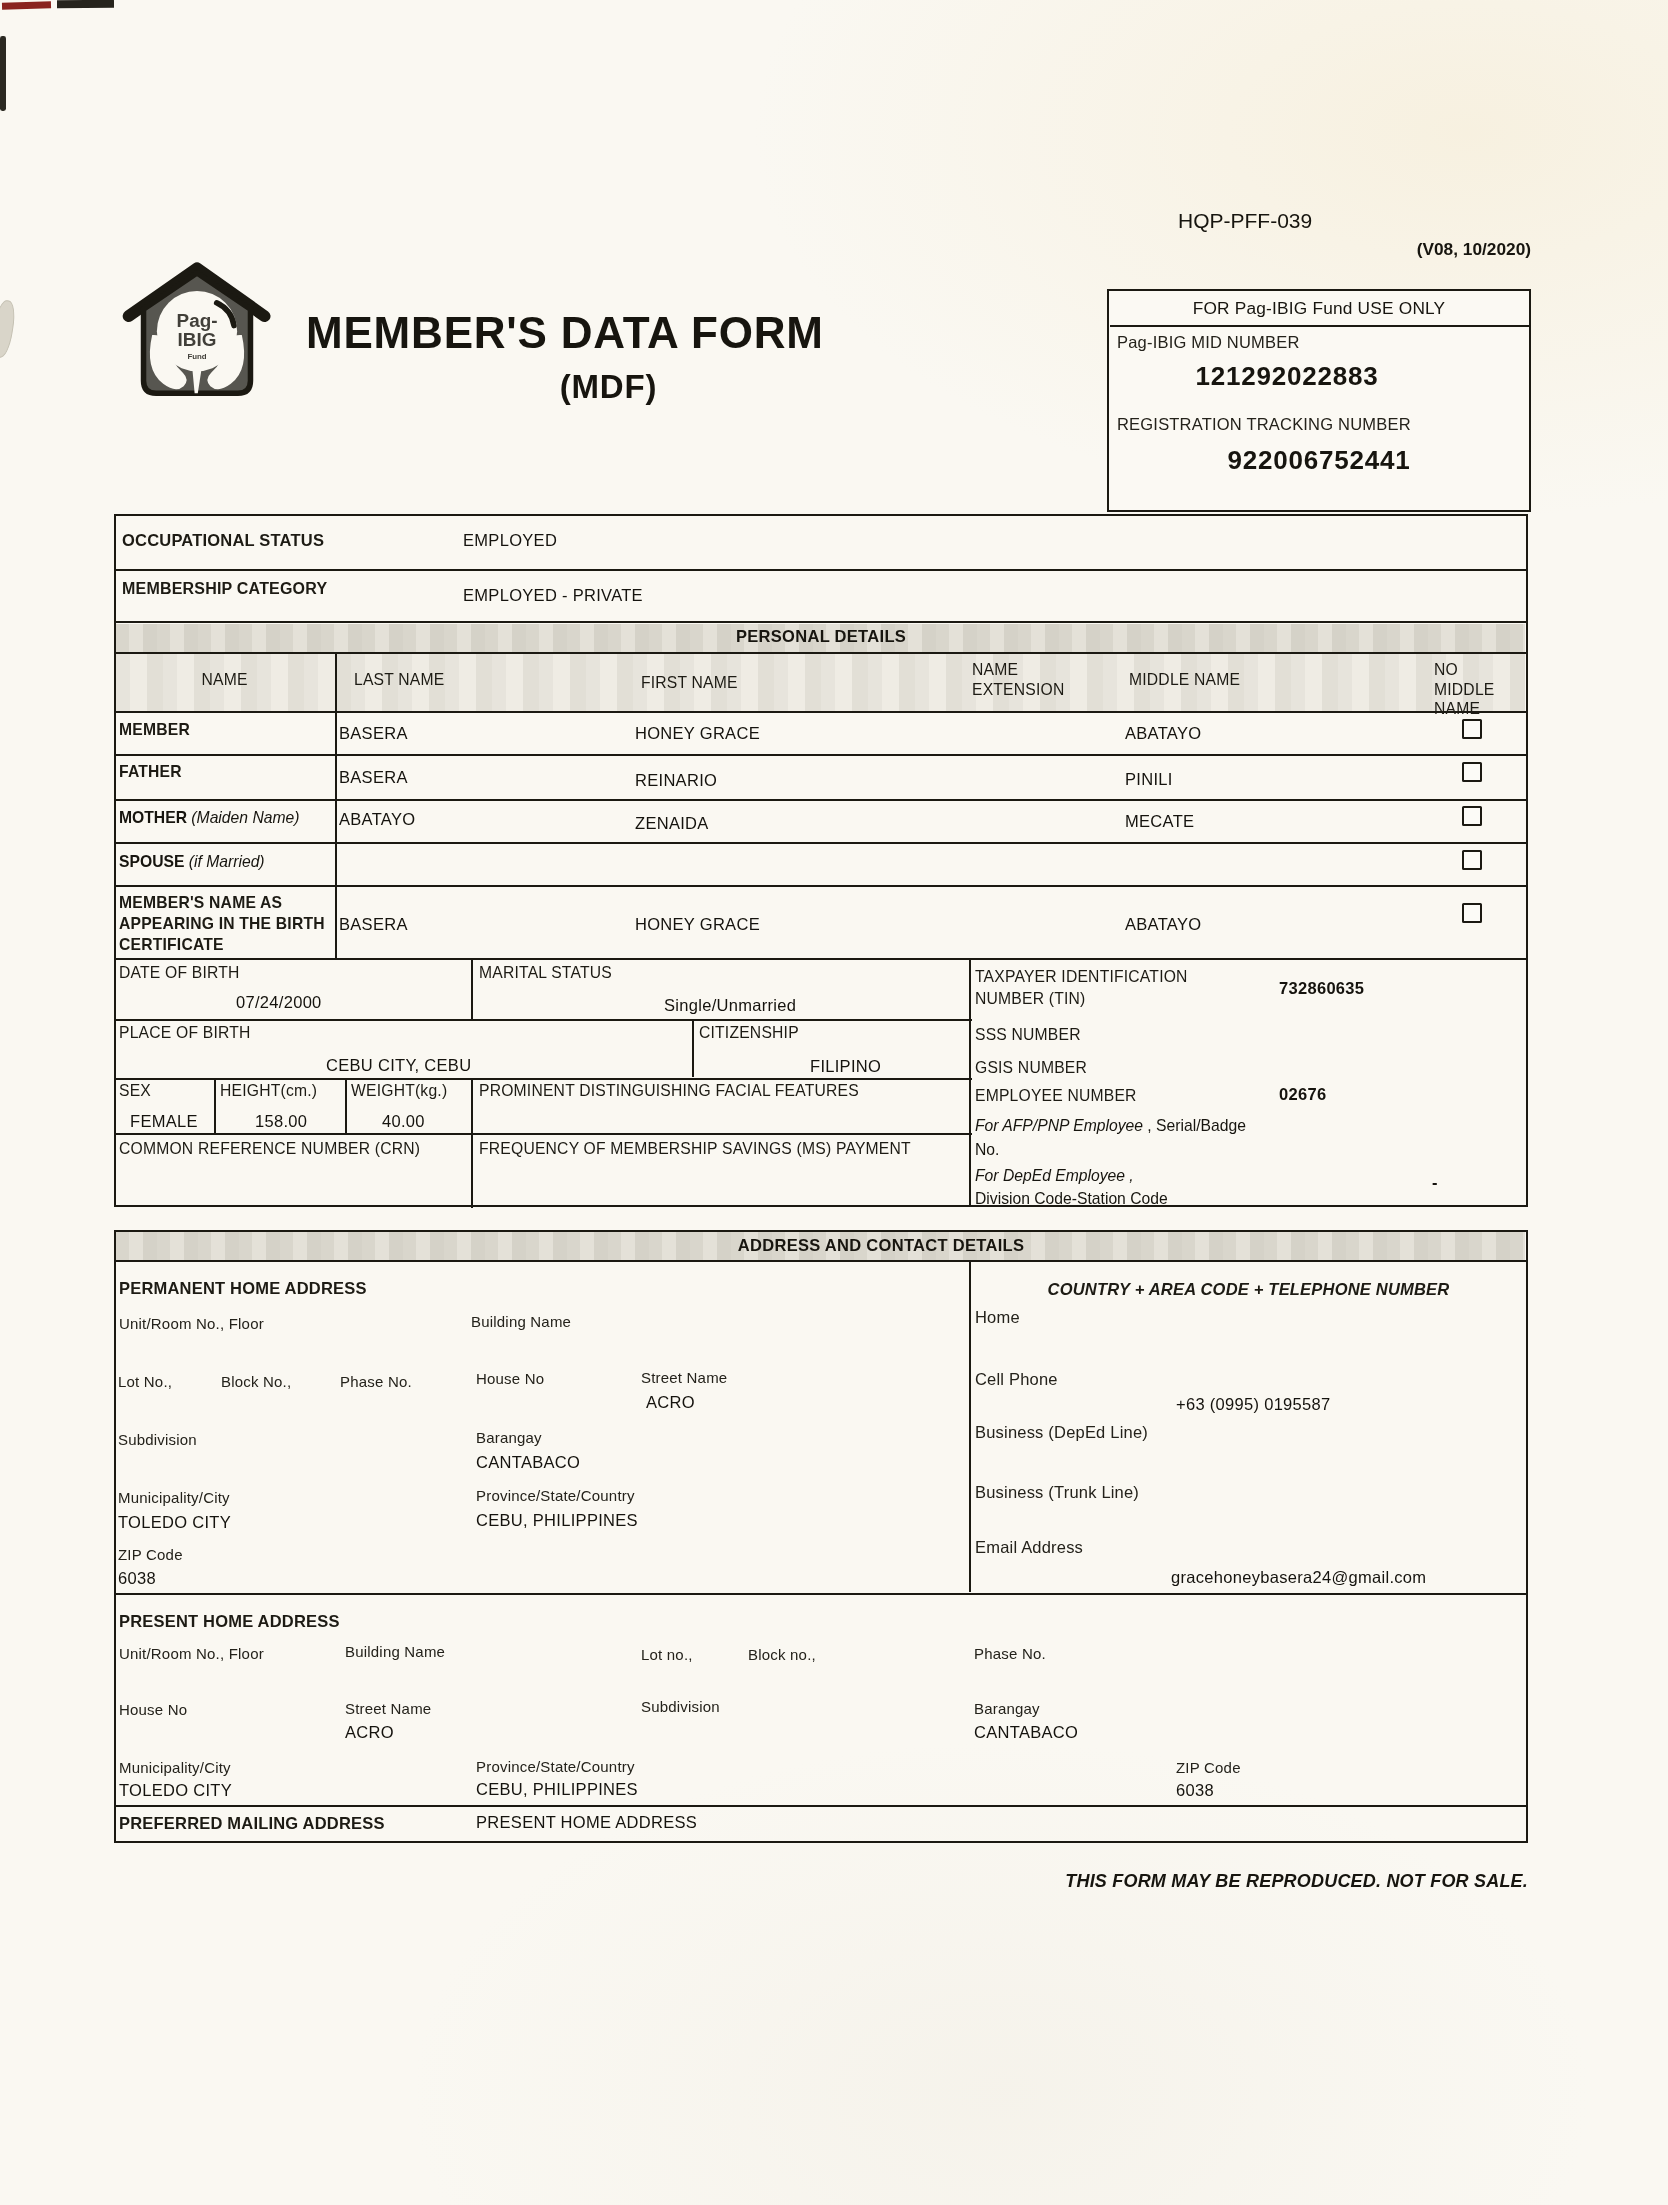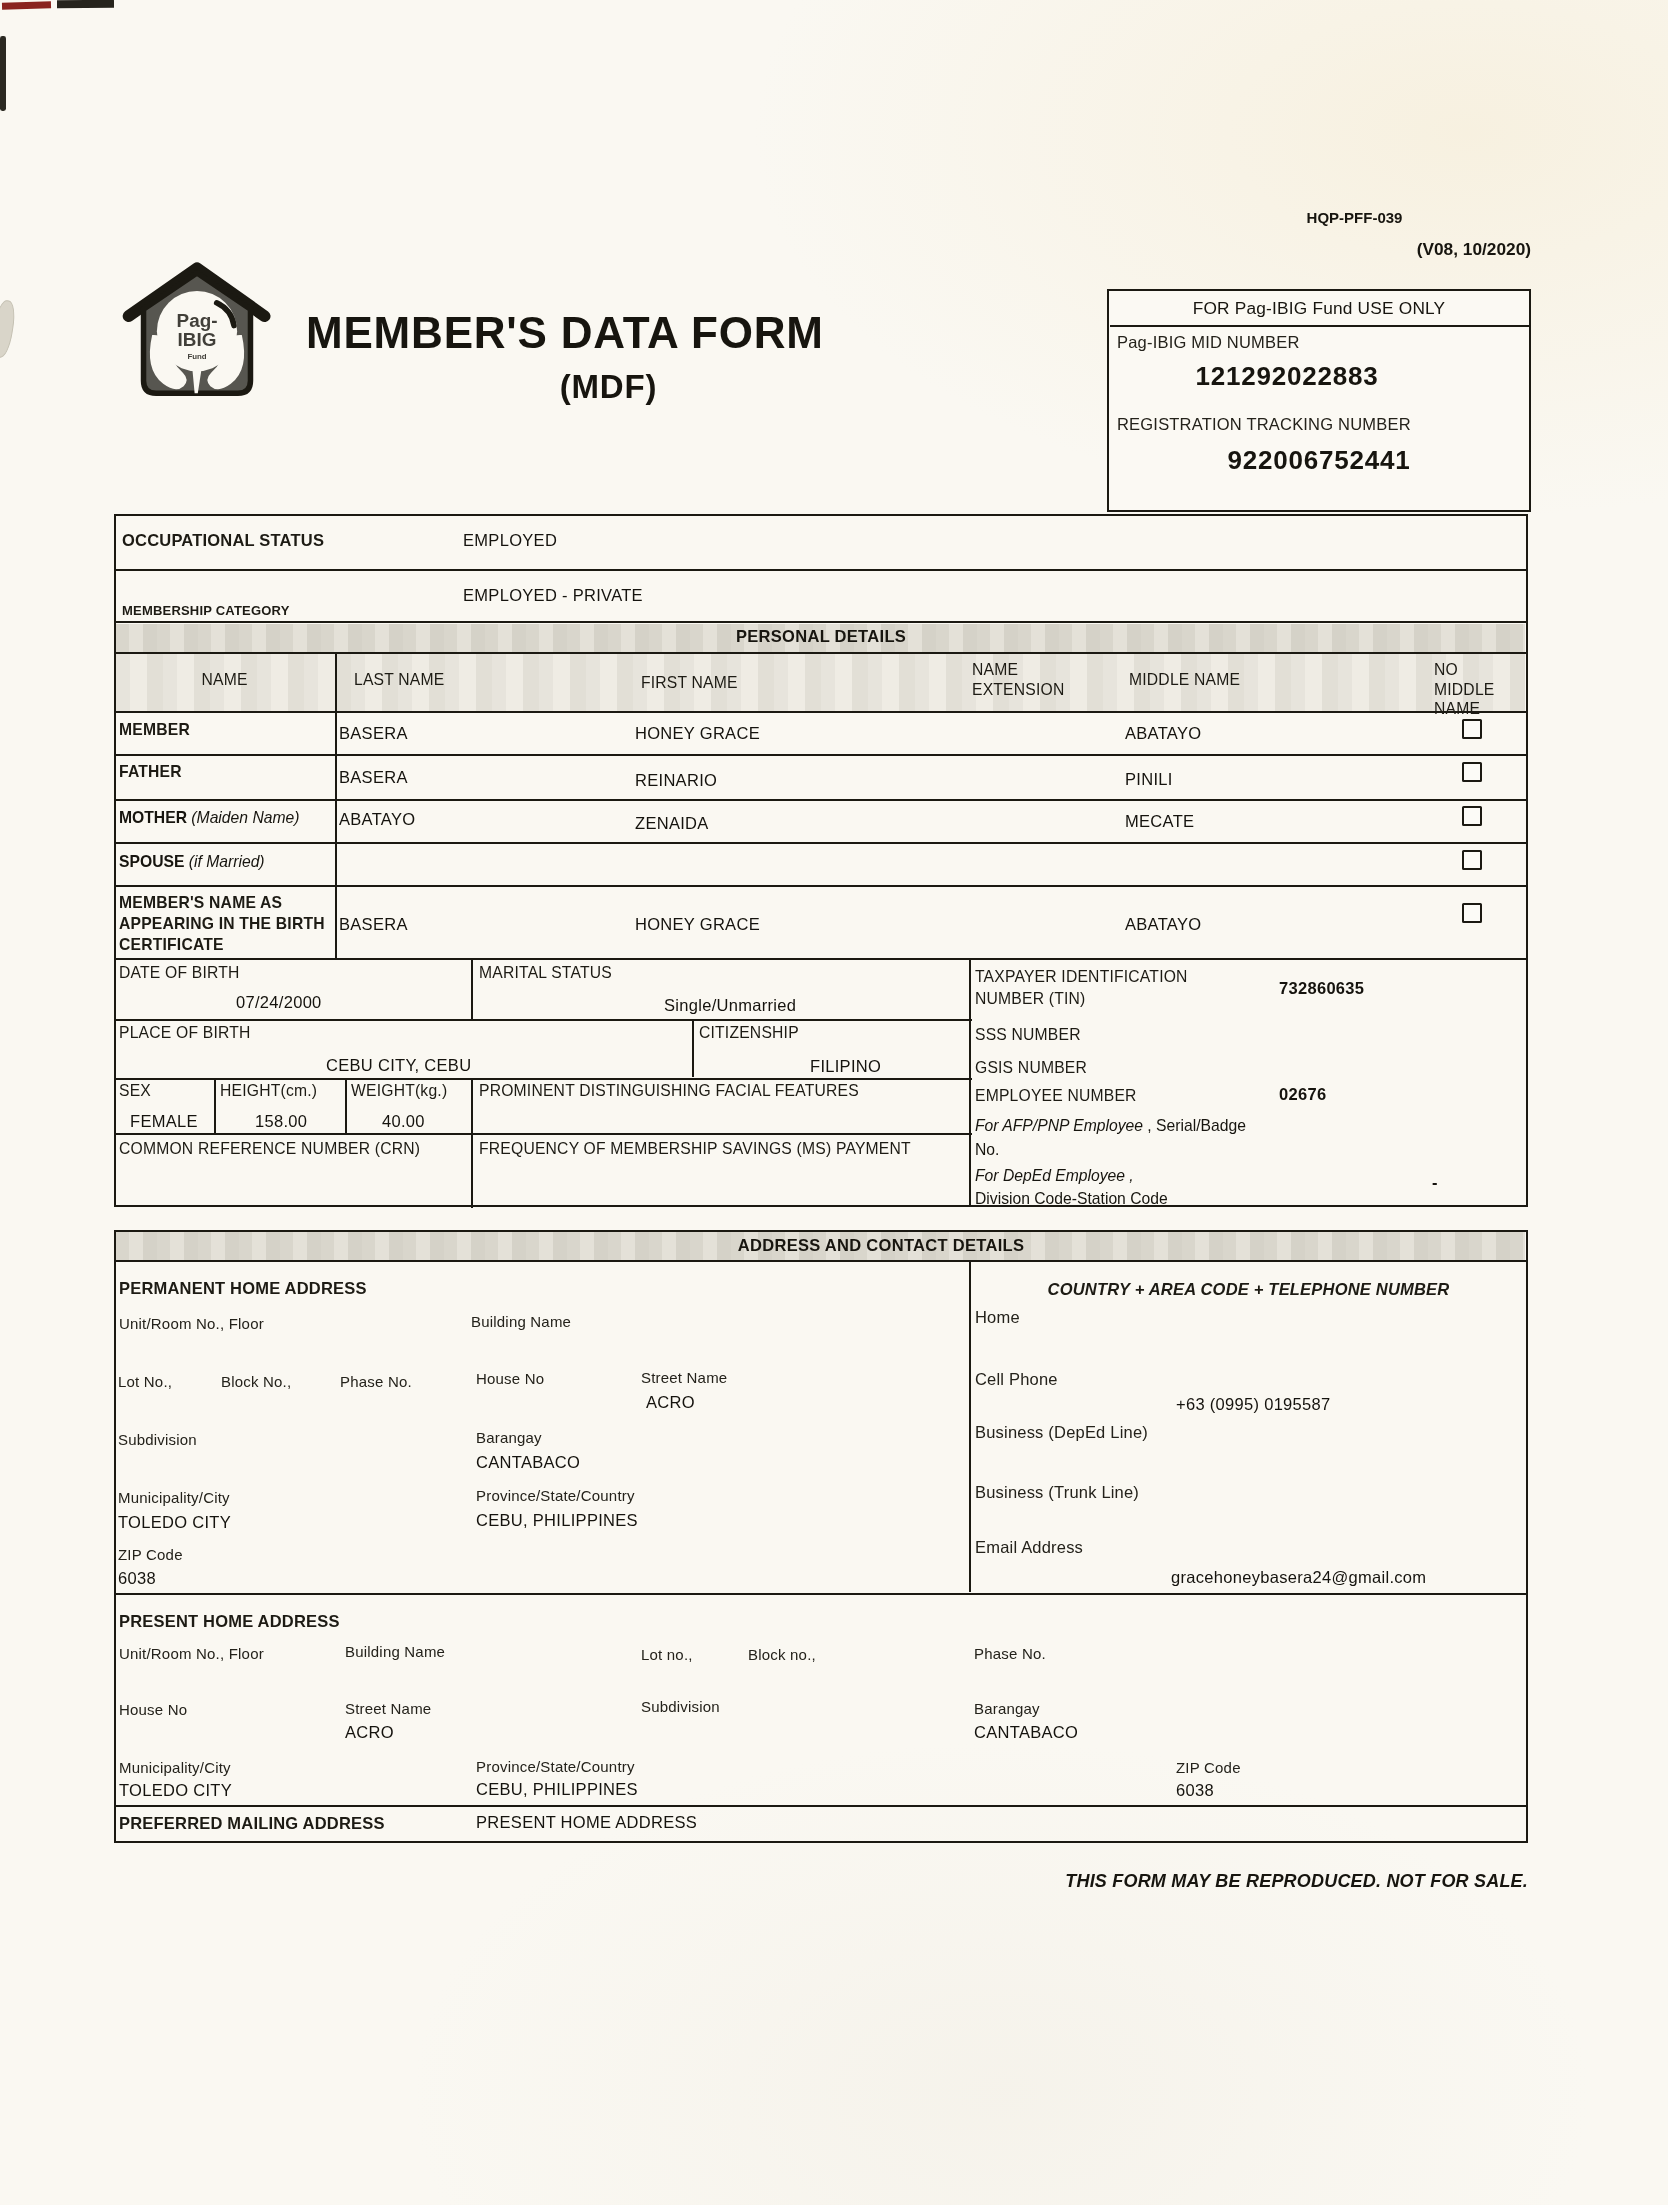--- a/index.html
+++ b/index.html
@@ -17,21 +17,21 @@
   .fl{position:absolute;font-size:15.7px;color:#1d1b14;letter-spacing:0.2px;white-space:nowrap}
   .sm{position:absolute;font-size:15px;color:#24221b;letter-spacing:0.2px;white-space:nowrap}
   .v{position:absolute;font-size:16.5px;color:#15130e;letter-spacing:0.3px;white-space:nowrap}
   .b{font-weight:bold}
   .i{font-style:italic}
   .wrap{white-space:normal}
   .ctr{text-align:center}
   .checkbox{position:absolute;width:20.4px;height:20.4px;border:2.4px solid #1b1912;border-radius:1.6px;background:#fcfbf7}
   .title{position:absolute;font-weight:bold;font-size:44px;letter-spacing:0.8px;}
   .subtitle{position:absolute;font-weight:bold;font-size:33px;letter-spacing:0.8px;text-align:center}
-  .formcode1{position:absolute;font-weight:bold;font-size:15px;text-align:center}
+  .formcode1{position:absolute;font-weight:normal;font-size:21px;text-align:left}
   .formcode2{position:absolute;font-weight:bold;font-size:17.3px;text-align:right}
   .fundtitle{position:absolute;font-weight:normal;font-size:17.3px;text-align:center;letter-spacing:0.2px}
   .bignum{position:absolute;font-weight:bold;font-size:26px;letter-spacing:0.8px;text-align:center}
   .sect{position:absolute;font-weight:bold;font-size:16.5px;letter-spacing:0.3px;text-align:center}
   .footer{position:absolute;font-weight:bold;font-style:italic;font-size:18px;text-align:right;letter-spacing:0.2px}
   .artifact{position:absolute}
 </style>
 </head>
 <body>
 
@@ -93,21 +93,21 @@
   <div class="vline" style="left:335px;top:654px;width:2.4px;height:304px"></div>
   <div class="vline" style="left:471px;top:958px;width:2.4px;height:61px"></div>
   <div class="vline" style="left:692px;top:1019px;width:2.4px;height:58px"></div>
   <div class="vline" style="left:214px;top:1078px;width:2.4px;height:56px"></div>
   <div class="vline" style="left:345px;top:1078px;width:2.4px;height:56px"></div>
   <div class="vline" style="left:471px;top:1078px;width:2.4px;height:130px"></div>
   <div class="vline" style="left:969px;top:958px;width:2.4px;height:249px"></div>
 
   <div class="fl b" style="left:122px;top:531px;font-size:16.5px">OCCUPATIONAL STATUS</div>
   <div class="v" style="left:463px;top:531px">EMPLOYED</div>
-  <div class="fl b" style="left:122px;top:603px;font-size:13px">MEMBERSHIP CATEGORY</div>
+  <div class="fl b" style="left:122px;top:580px;font-size:16px">MEMBERSHIP CATEGORY</div>
   <div class="v" style="left:463px;top:586px">EMPLOYED - PRIVATE</div>
 
   <div class="sect" style="left:114px;top:627px;width:1414px">PERSONAL DETAILS</div>
 
   <div class="fl ctr" style="left:114px;top:671px;width:221px">NAME</div>
   <div class="fl" style="left:354px;top:671px">LAST NAME</div>
   <div class="fl" style="left:641px;top:674px">FIRST NAME</div>
   <div class="fl wrap" style="left:972px;top:660px;width:102px;white-space:normal;line-height:1.25">NAME EXTENSION</div>
   <div class="fl" style="left:1129px;top:671px">MIDDLE NAME</div>
   <div class="fl wrap" style="left:1434px;top:660px;width:88px;white-space:normal;line-height:1.25">NO MIDDLE NAME</div>

